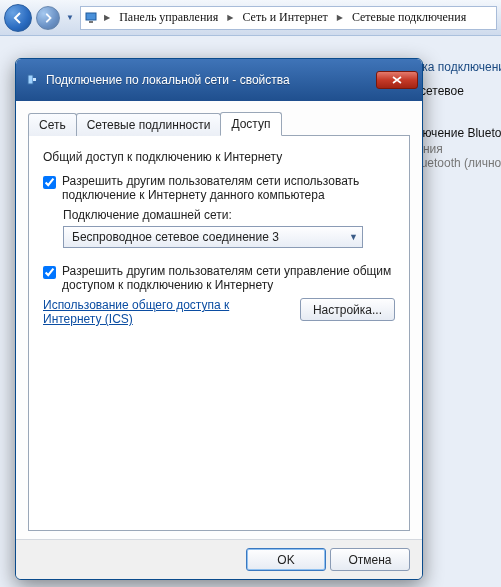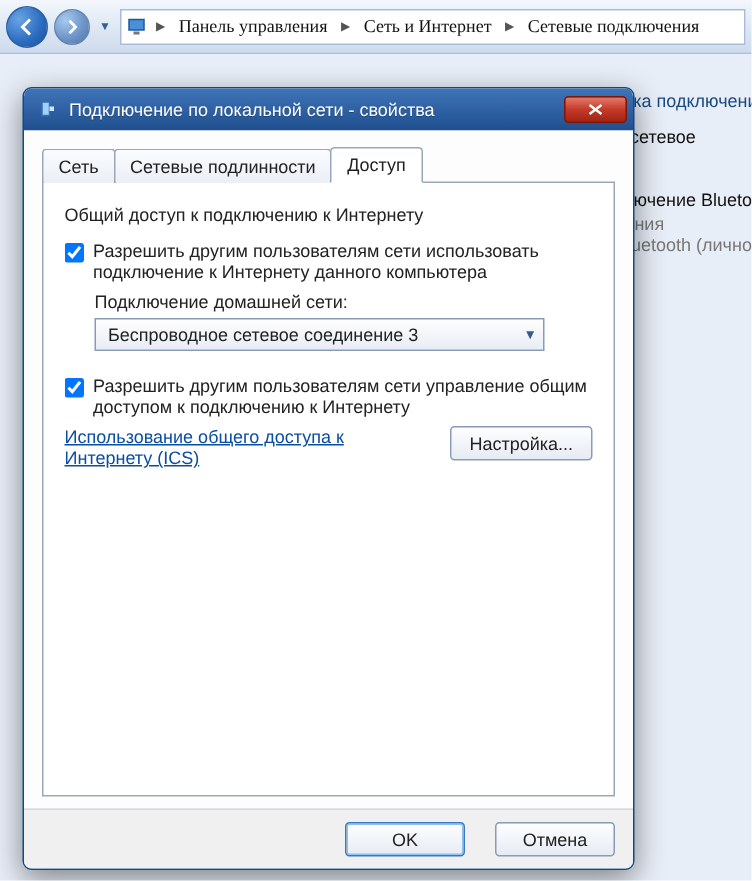--- a/index.html
+++ b/index.html
@@ -98,21 +98,21 @@
     height: 522px;
     background: #f0f0f0;
     border: 1px solid #0a4b8c;
     border-radius: 6px;
     box-shadow: 0 6px 20px rgba(0,0,0,.45);
     display: flex;
     flex-direction: column;
     overflow: hidden;
   }
   .titlebar {
-    height: 28px;
+    height: 42px;
     background: linear-gradient(#3f74b8, #1f4f8e);
     display: flex;
     align-items: center;
     padding: 0 4px 0 8px;
     color: #fff;
     border-radius: 5px 5px 0 0;
   }
   .titlebar .t-icon {
     width: 16px; height: 16px;
     margin-right: 6px;
@@ -235,21 +235,21 @@
     box-shadow: 0 0 0 1px #8fc0f0 inset;
   }
   
   .btnbar {
     height: 40px;
     background: #f0f0f0;
     border-top: 1px solid #d4d8de;
     display: flex;
     align-items: center;
     justify-content: flex-end;
-    gap: 20px;
+    gap: 4px;
     padding: 0 12px;
   }
 </style>
 </head>
 <body>
 
 <div class="navbar">
   <div class="navbtn">
     <svg width="12" height="12" viewBox="0 0 12 12">
         <path d="M8 1 L3 6 L8 11" stroke="#fff" stroke-width="2" fill="none"></path>

